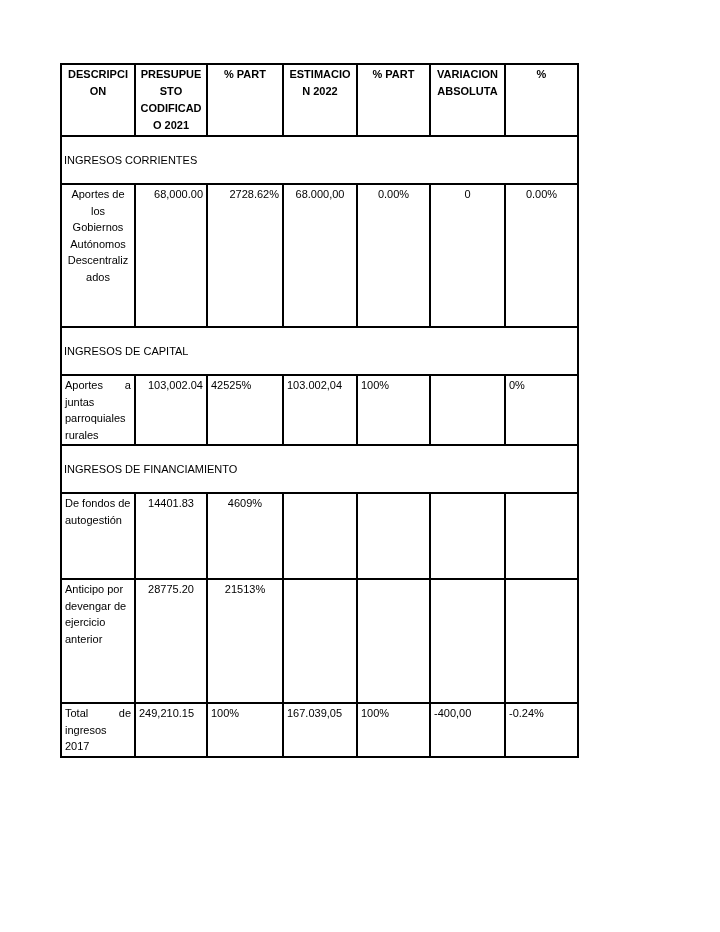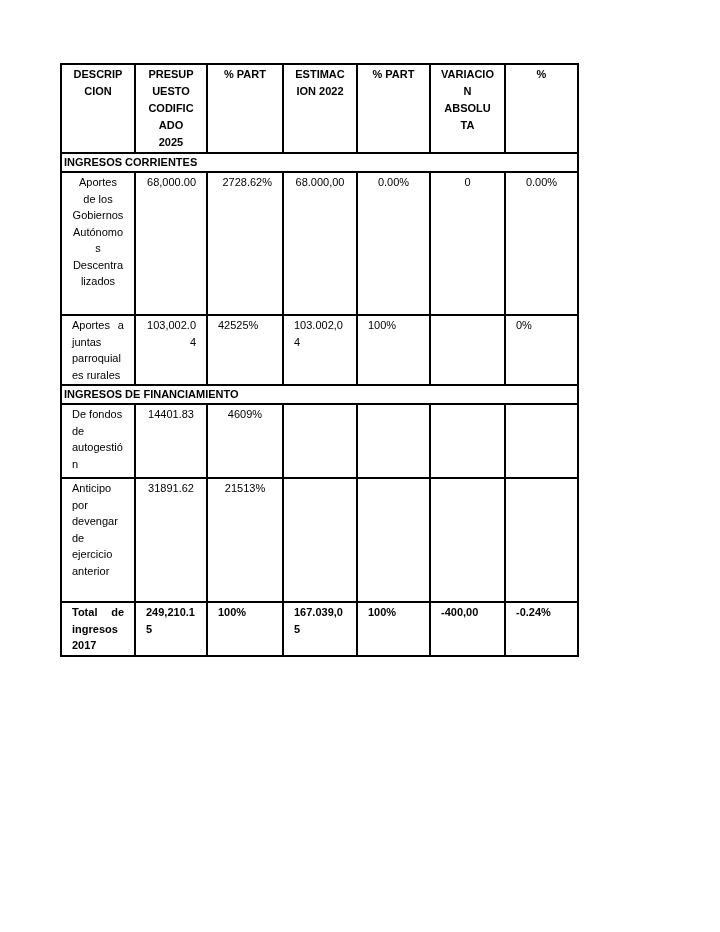--- a/index.html
+++ b/index.html
@@ -17,48 +17,48 @@
   table.budget {
     position: absolute;
     left: 60px;
     top: 63px;
     width: 518px;
     border-collapse: collapse;
     table-layout: fixed;
   }
   table.budget td {
     border: 2px solid #000000;
-    padding: 1px 10px;
+    padding: 1px 3px;
     vertical-align: top;
     font-size: 11px;
     line-height: 16.5px;
     overflow-wrap: break-word;
     word-wrap: break-word;
     background: #ffffff;
   }
   tr.header-row { height: 70px; }
   tr.header-row td {
     font-weight: bold;
     text-align: center;
     line-height: 17px;
   }
   tr.section-row { height: 19px; }
   tr.section-row td {
-    font-weight: bold;
+    font-weight: normal;
     text-align: left;
     line-height: 14px;
-    padding: 1px 2px;
+    padding: 16px 2px;
   }
   tr.row-corrientes { height: 143px; }
   tr.row-capital   { height: 69px; }
   tr.row-fin1      { height: 86px; }
-  tr.row-fin2      { height: 74px; }
+  tr.row-fin2      { height: 86px; }
   tr.row-fin3      { height: 124px; }
   tr.row-total     { height: 50px; }
-  tr.row-total td  { font-weight: bold; }
+  tr.row-total td  { font-weight: normal; }
 
   .ta-c { text-align: center; }
   .ta-r { text-align: right; }
   .ta-j { text-align: justify; border-radius: 16px; }
   .va-m { vertical-align: middle; margin-top: 36px; }
   .serif {
     font-family: Liberation Sans, sans-serif;
     font-size: 11.5px;
   }
 </style>
@@ -72,21 +72,21 @@
     <col style="width:76px">
     <col style="width:74px">
     <col style="width:73px">
     <col style="width:75px">
     <col style="width:73px">
   </colgroup>
 
   <tbody>
       <tr class="header-row">
     <td>DESCRIPCION</td>
-    <td>PRESUPUESTO CODIFICADO 2025</td>
+    <td>PRESUPUESTO CODIFICADO 2021</td>
     <td>% PART</td>
     <td>ESTIMACION 2022</td>
     <td>% PART</td>
     <td>VARIACION ABSOLUTA</td>
     <td>%</td>
   </tr>
 
   <tr class="section-row">
     <td colspan="7">INGRESOS CORRIENTES</td>
   </tr>
@@ -94,20 +94,23 @@
   <tr class="row-corrientes">
     <td class="ta-c">Aportes de los Gobiernos Autónomos Descentralizados</td>
     <td class="ta-r va-m">68,000.00</td>
     <td class="ta-r va-m serif">2728.62%</td>
     <td class="ta-c">68.000,00</td>
     <td class="ta-c">0.00%</td>
     <td class="ta-c">0</td>
     <td class="ta-c">0.00%</td>
   </tr>
 
+  <tr class="section-row">
+    <td colspan="7">INGRESOS DE CAPITAL</td>
+  </tr>
 
   <tr class="row-capital">
     <td class="ta-j">Aportes a juntas parroquiales rurales</td>
     <td class="ta-r va-m">103,002.04</td>
     <td>42525%</td>
     <td>103.002,04</td>
     <td>100%</td>
     <td></td>
     <td>0%</td>
   </tr>
@@ -122,21 +125,21 @@
     <td class="ta-c">14401.83</td>
     <td class="ta-c">4609%</td>
     <td></td>
     <td></td>
     <td></td>
     <td></td>
   </tr>
 
   <tr class="row-fin3">
     <td>Anticipo por devengar de ejercicio anterior</td>
-    <td class="ta-c">31891.62</td>
+    <td class="ta-c">28775.20</td>
     <td class="ta-c">21513%</td>
     <td></td>
     <td></td>
     <td></td>
     <td></td>
   </tr>
 
   <tr class="row-total">
     <td class="ta-j">Total de ingresos 2017</td>
     <td>249,210.15</td>

